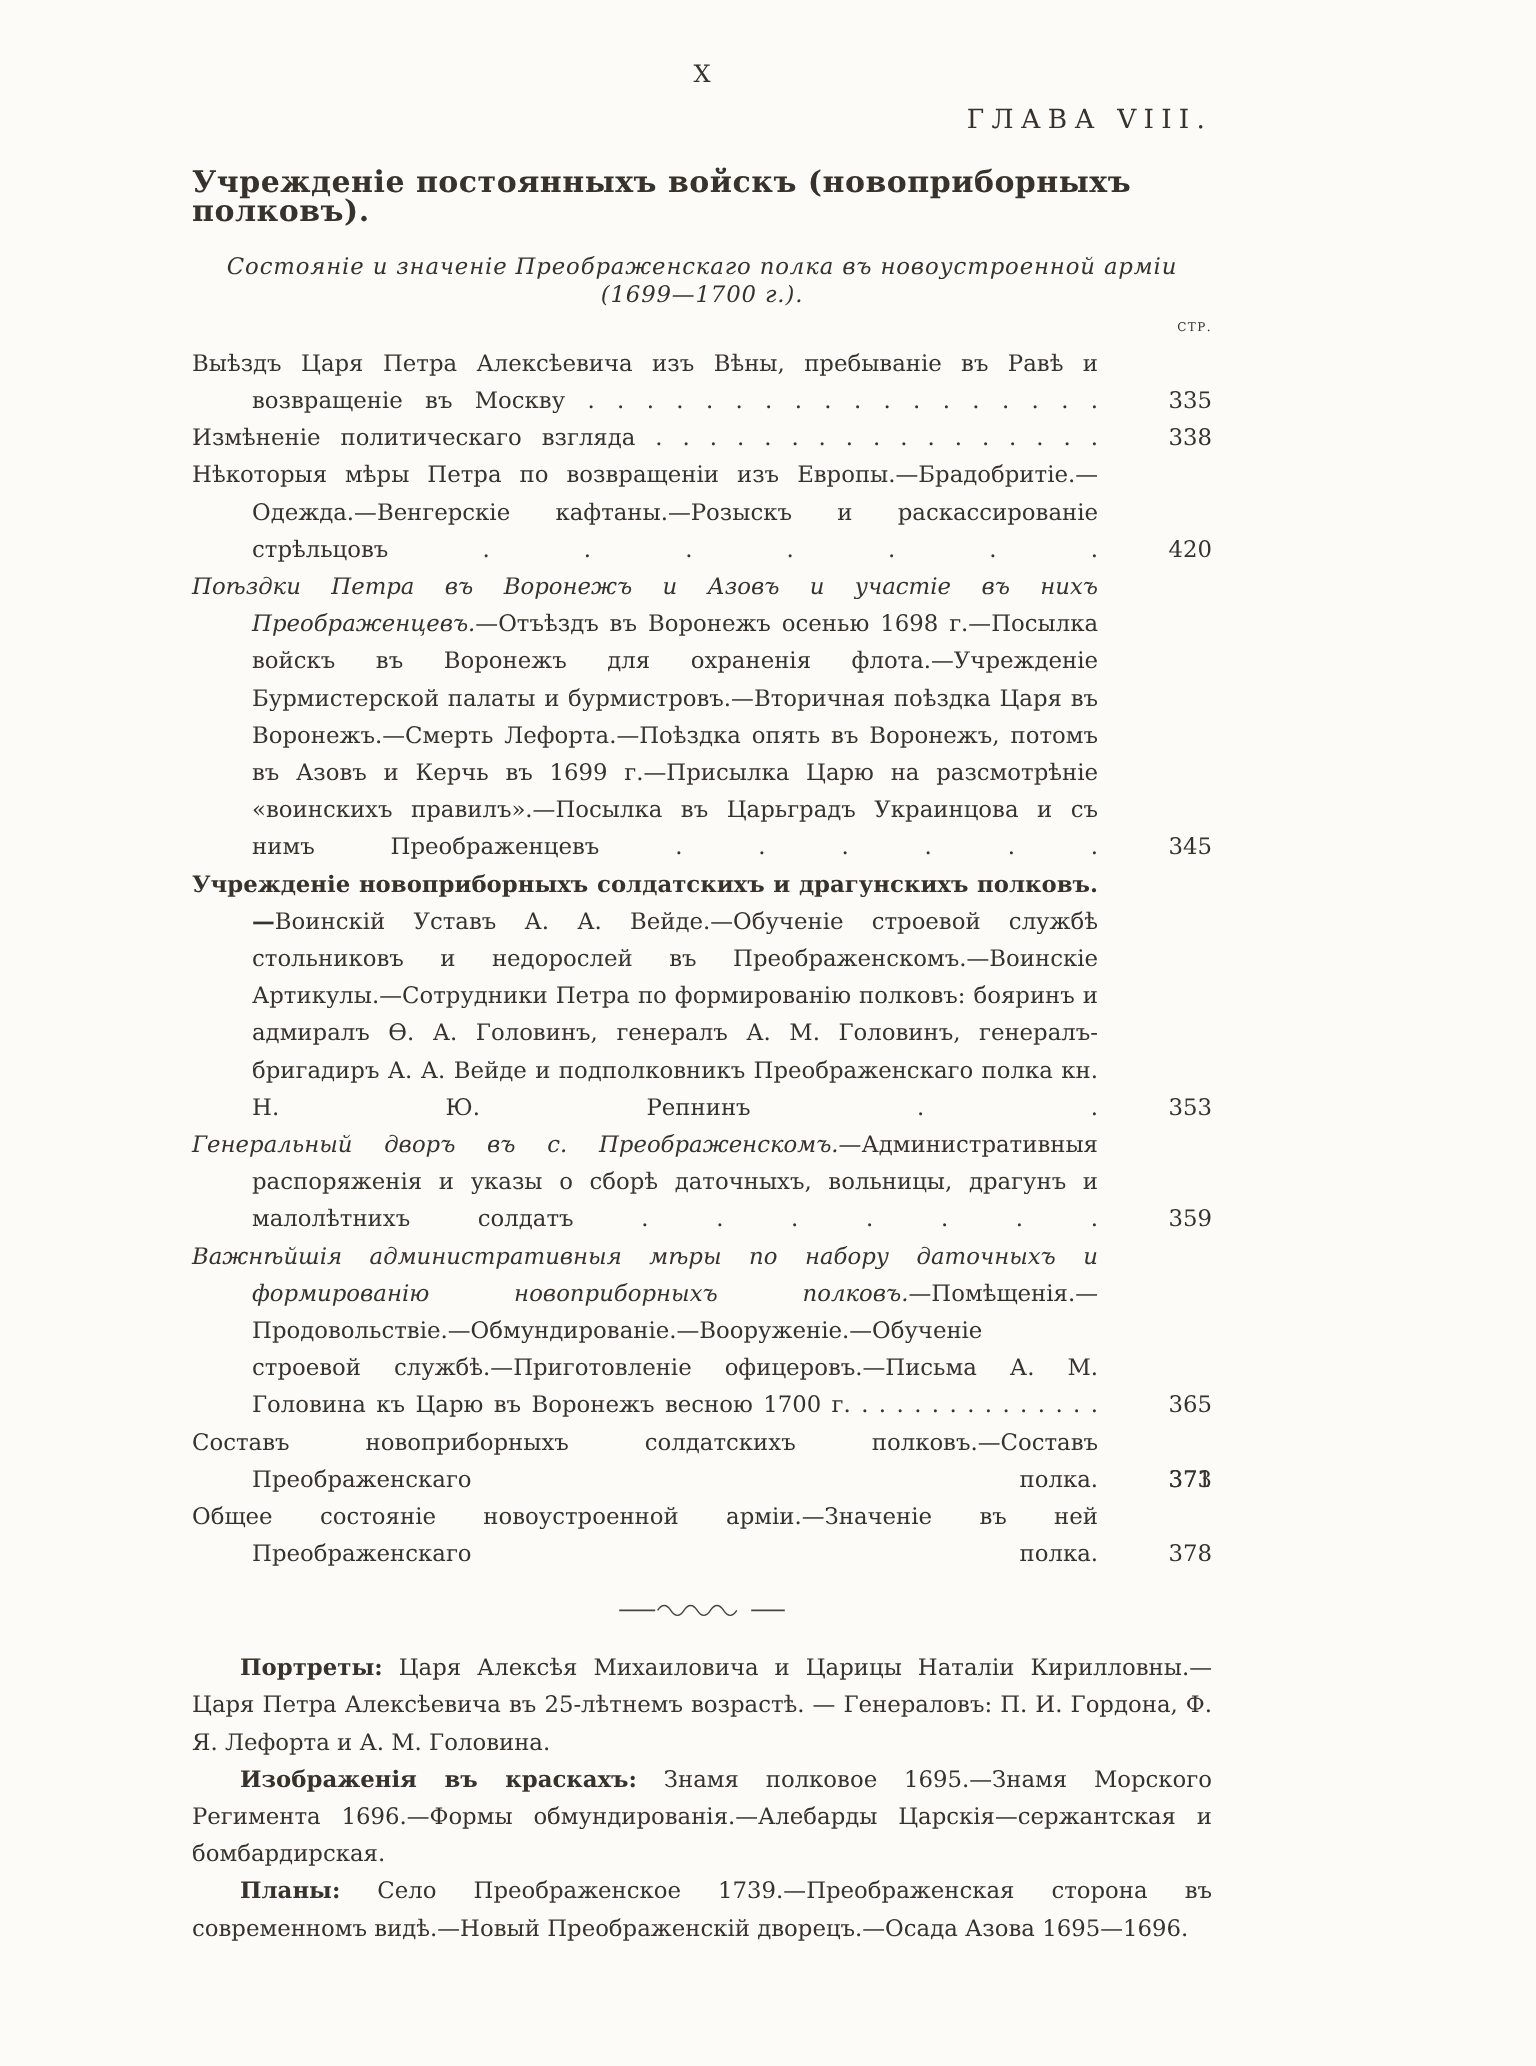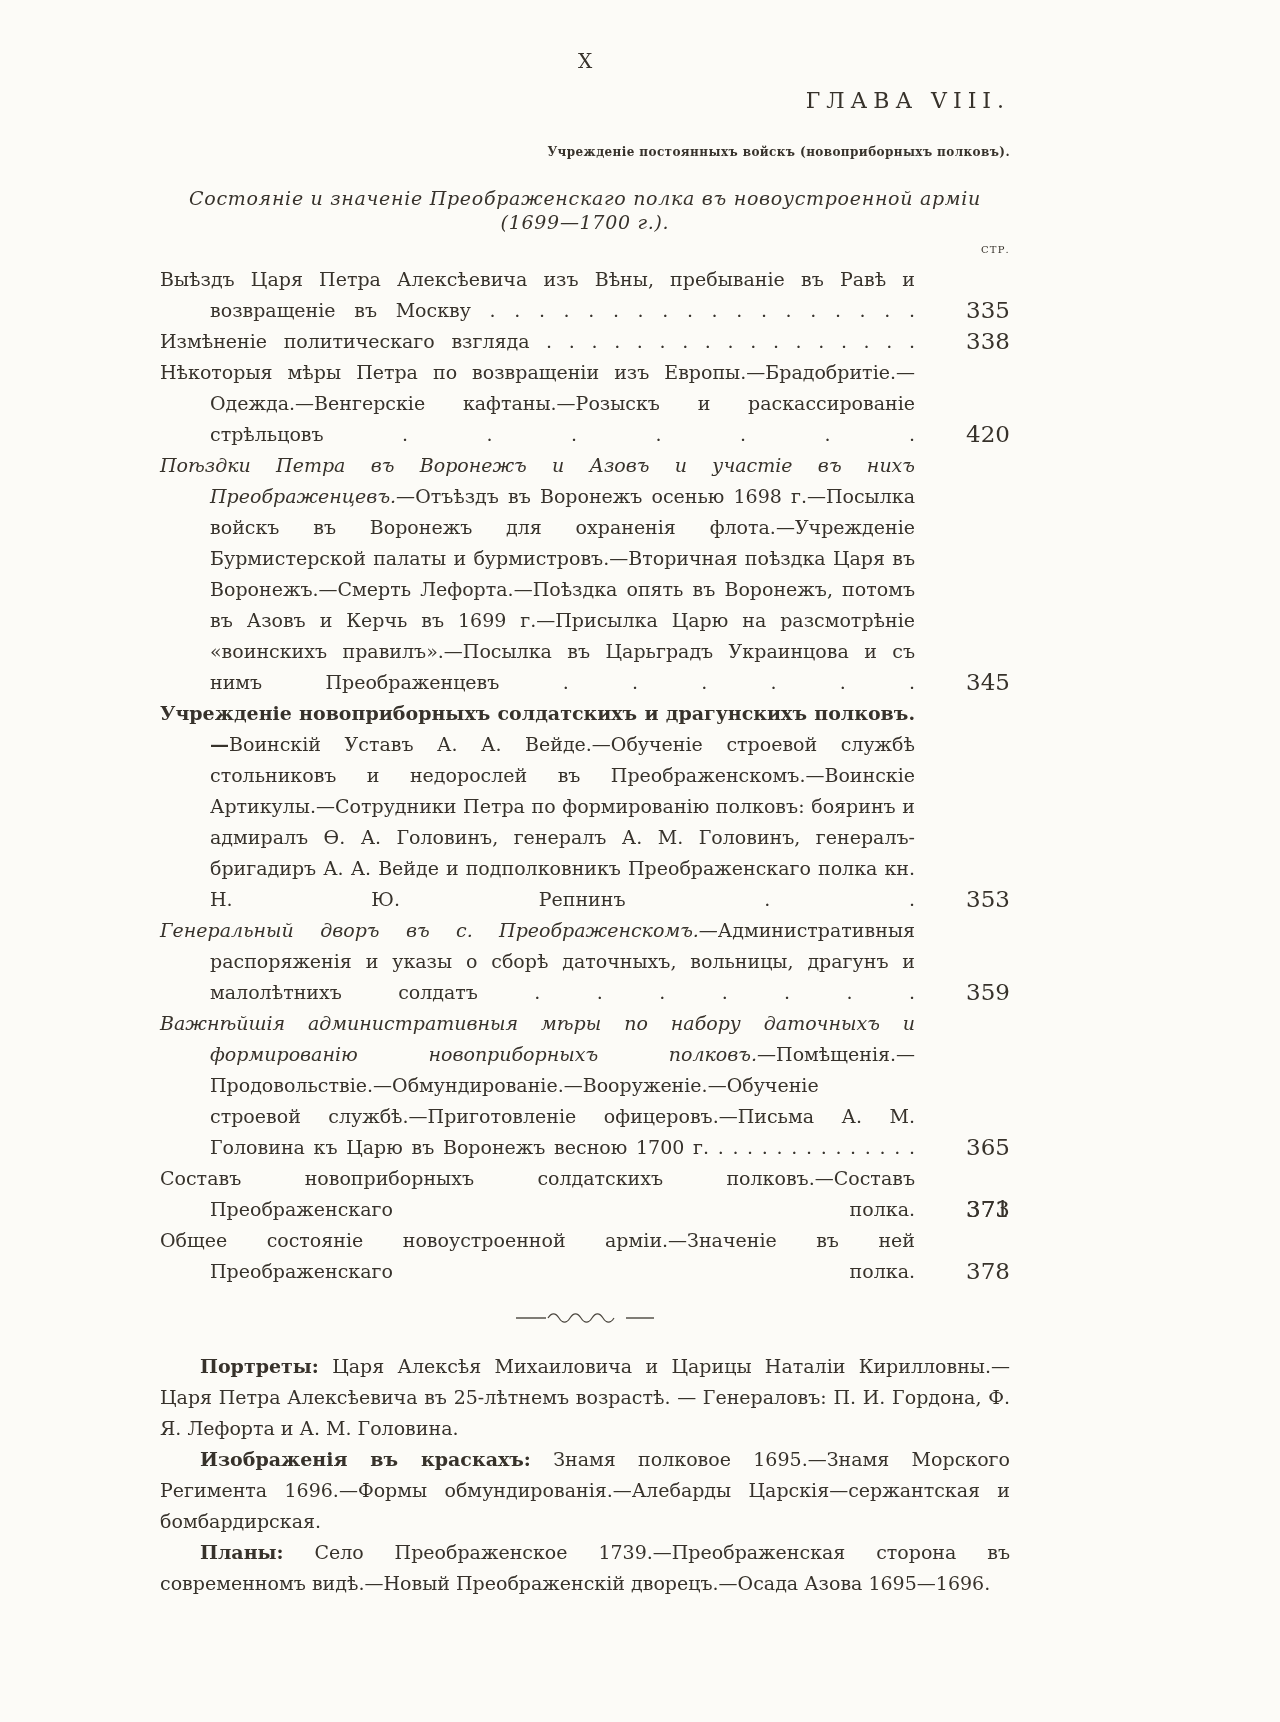--- a/index.html
+++ b/index.html
@@ -25,22 +25,22 @@
   .chapter-heading {
     margin-top: 16px;
     text-align: right;
     font-size: 22px;
     letter-spacing: 6px;
     font-weight: 400;
     line-height: 26px;
   }
   .chapter-subtitle {
     margin-top: 26px;
-    text-align: right;
-    font-size: 12px;
+    text-align: left;
+    font-size: 25px;
     font-weight: 700;
     letter-spacing: 0.4px;
     line-height: 24px;
   }
   .epigraph {
     margin-top: 22px;
     text-align: center;
     font-style: italic;
     font-size: 19px;
     letter-spacing: 0.7px;
@@ -62,21 +62,21 @@
     text-align-last: justify;
     padding: 0 95px 0 50px;
     text-indent: -50px;
   }
   .toc-entry .page-num {
     position: absolute;
     right: 0;
     bottom: 0;
     text-indent: 0;
     line-height: 31px;
-    font-size: 23px;
+    font-size: 19px;
     text-align: center;
   }
   .style-italic { font-style: italic; }
   .style-bold { font-weight: 700; }
   .divider-squiggle {
     margin-top: 24px;
     text-align: center;
     line-height: 0;
   }
   .volume-section { margin-top: 26px; }

